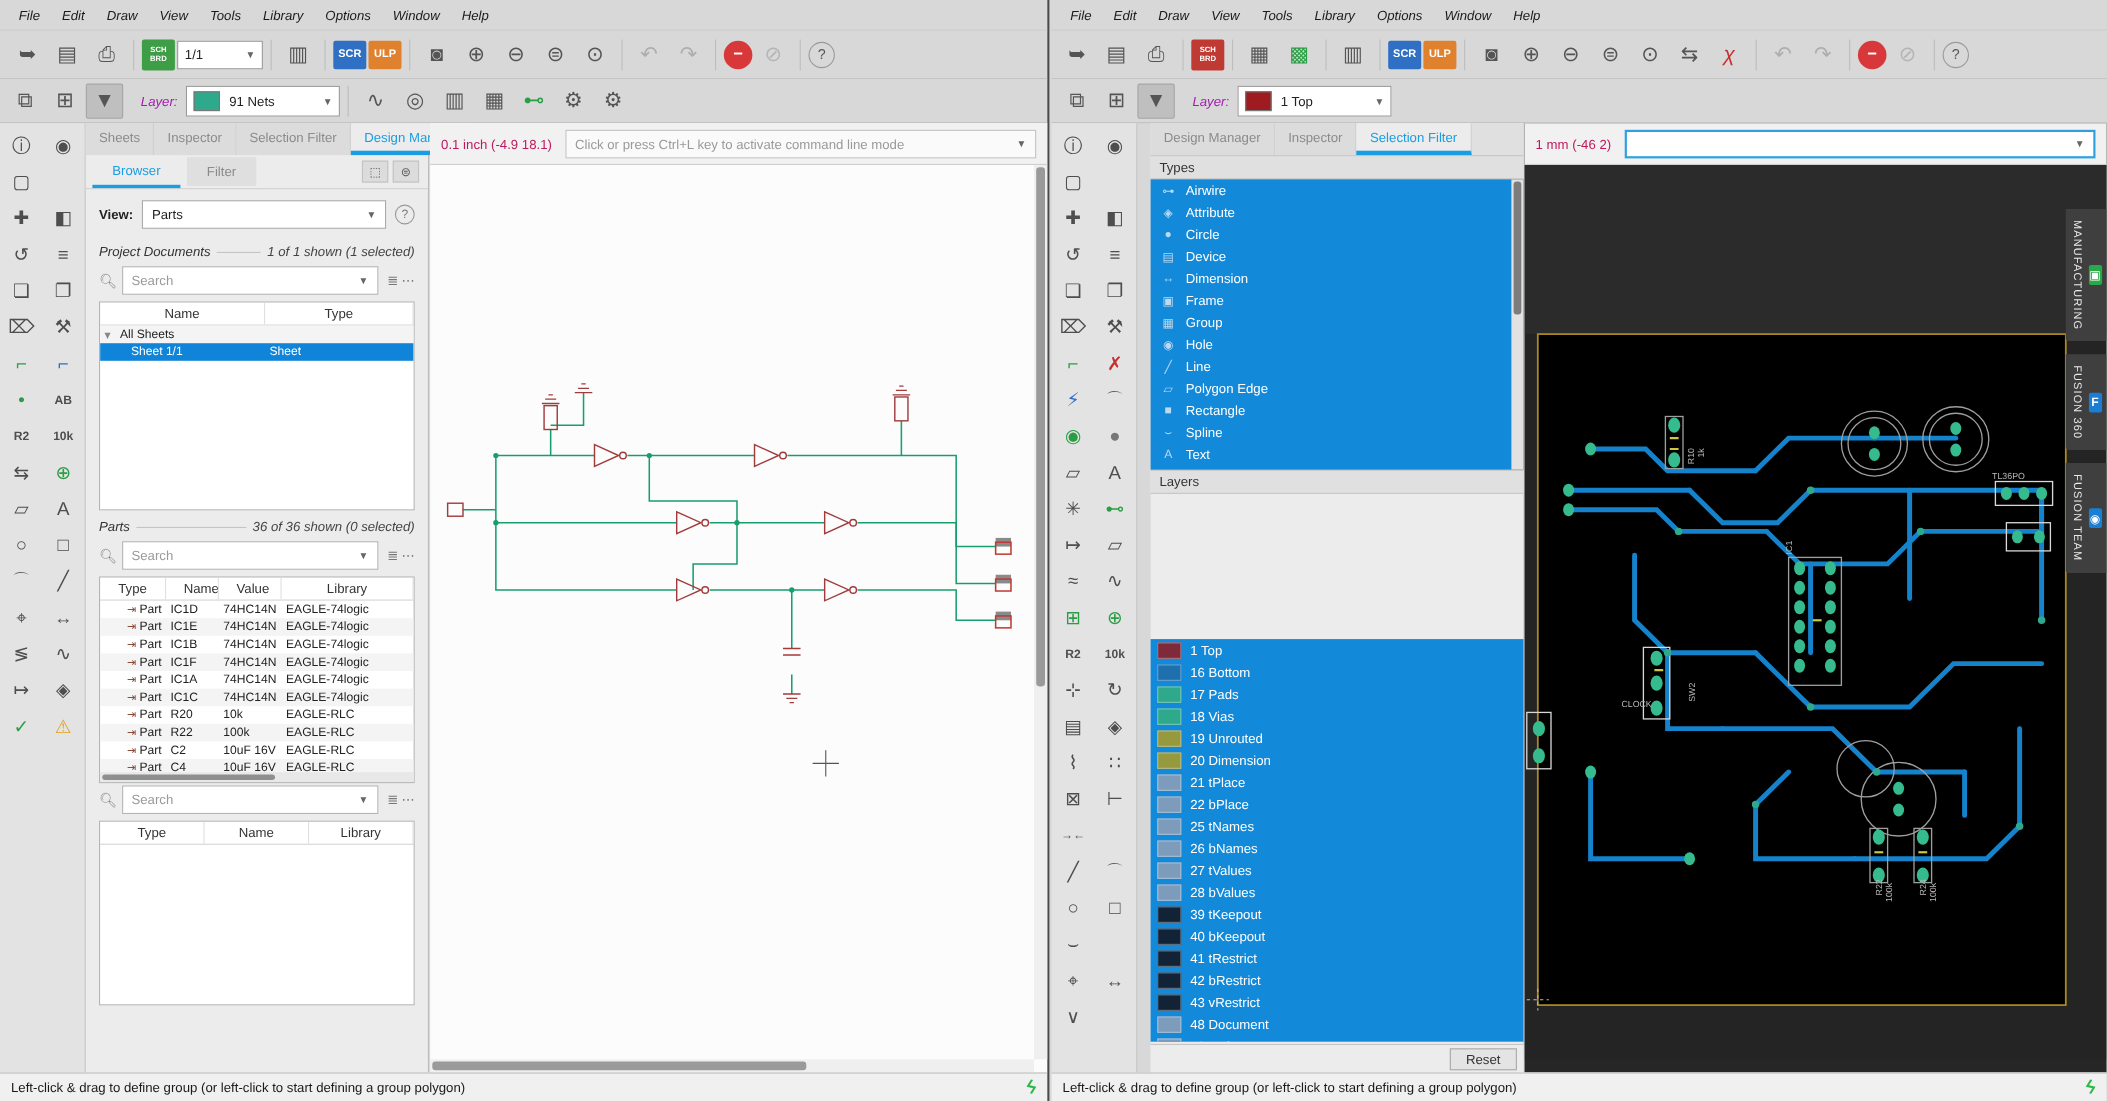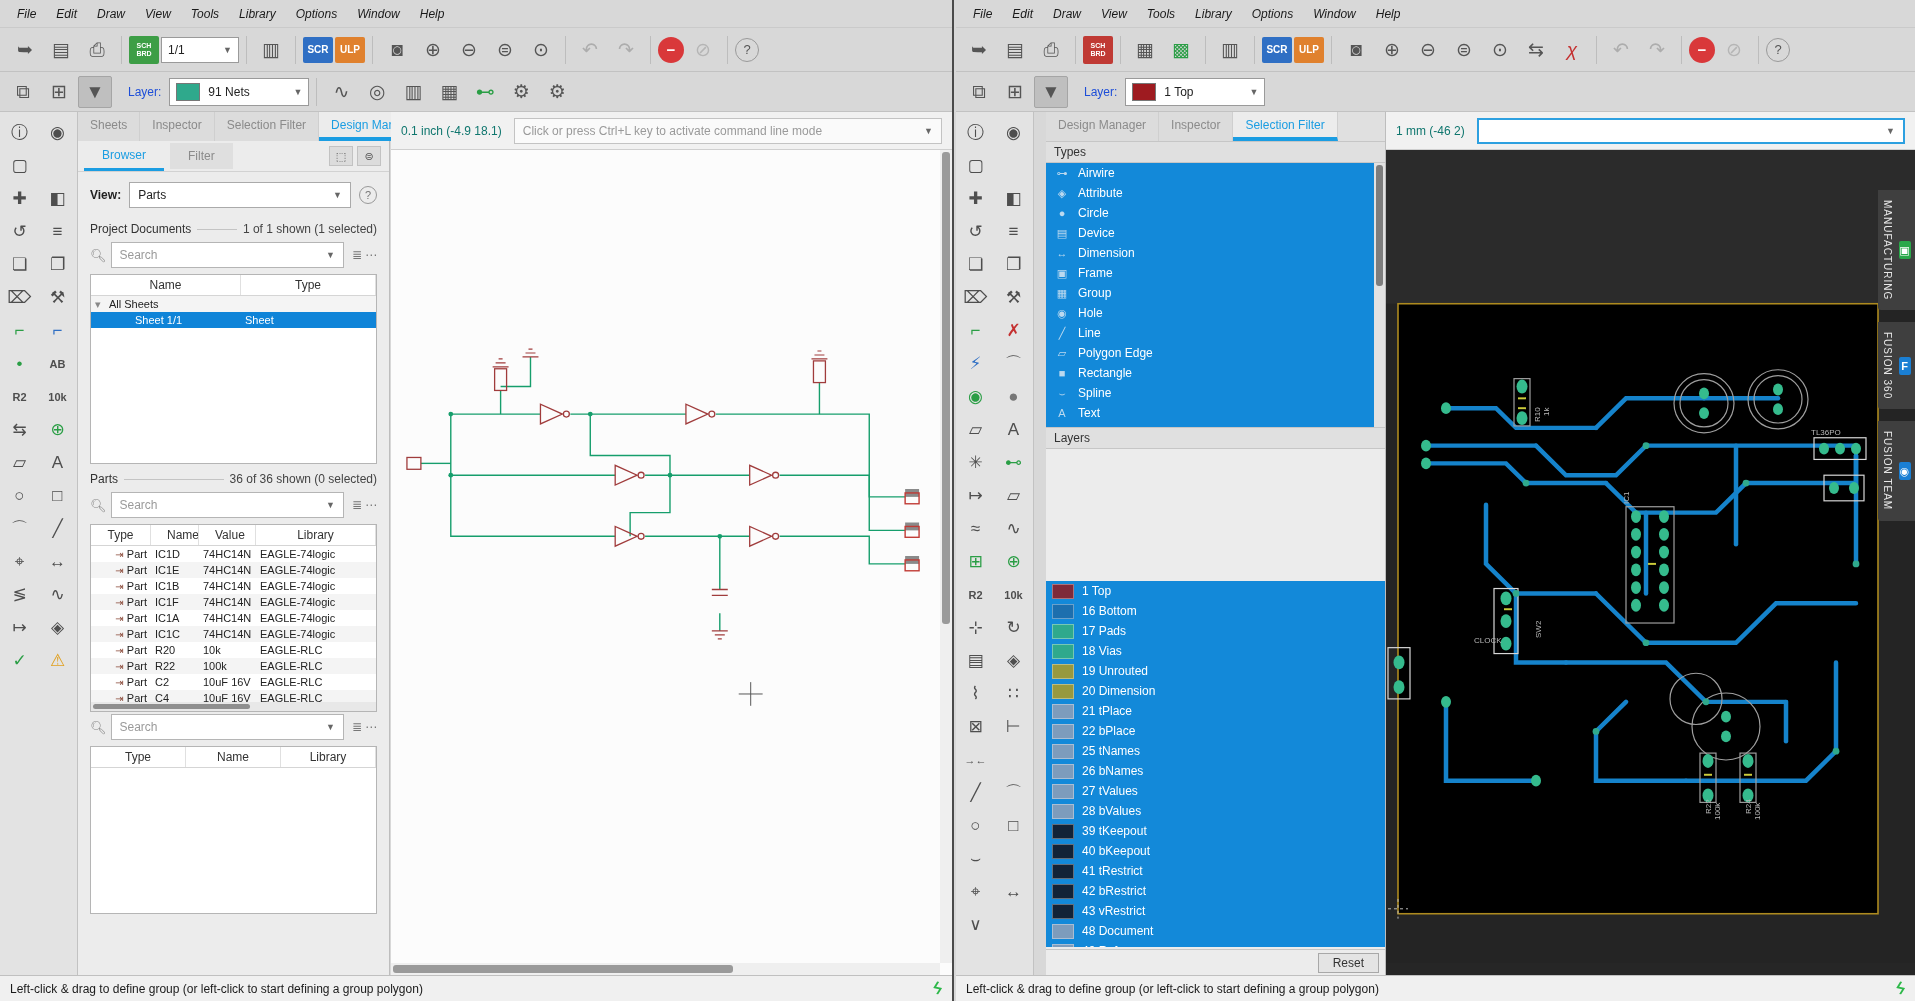--- a/index.html
+++ b/index.html
@@ -21,21 +21,21 @@
   .tb2 { top:72px; height:40px; }
   .tbtn { width:34px; height:32px; display:flex; align-items:center; justify-content:center;
     font-size:19px; color:#555; border-radius:2px; }
   .tsep { width:1px; height:28px; background:#bdbdbd; margin:0 5px; flex:0 0 1px; }
   .badge { width:30px; height:26px; border-radius:2px; color:#fff; font-weight:bold;
     font-size:10px; display:flex; align-items:center; justify-content:center; }
   .badge2 { width:30px; height:28px; border-radius:2px; color:#fff; font-weight:bold;
     font-size:7px; line-height:8px; display:flex; flex-direction:column; align-items:center; justify-content:center; }
   .pagesel { width:78px; height:26px; background:#fff; border:1px solid #9a9a9a;
     display:flex; align-items:center; padding:0 6px; justify-content:space-between; color:#222; }
-  .layer-label { margin:0 6px 0 14px; color:#1d4ed8; }
+  .layer-label { margin:0 6px 0 14px; color:#a21caf;font-style:italic; }
   .layersel { width:140px; height:28px; background:#fff; border:1px solid #9a9a9a;
     display:flex; align-items:center; padding:0 6px; gap:8px; }
   .swatch { width:24px; height:18px; border:1px solid #777; }
   .caret { color:#666; font-size:9px; margin-left:auto; }
   .tbtn.pressed { background:#bfbfbf; border:1px solid #a5a5a5; }
 
   
   .sidecol { position:absolute; top:112px; bottom:26px; left:0; width:78px; background:#e3e3e3;
     border-right:1px solid #c2c2c2; display:grid; grid-template-columns:38px 38px;
     align-content:start; justify-content:center; padding-top:4px; }
@@ -56,21 +56,21 @@
   .subtab-tools { margin-left:auto; display:flex; gap:4px; padding-right:8px; }
   .mini-tool { width:24px; height:20px; background:#dcdcdc; border:1px solid #c2c2c2;
     font-size:11px; color:#555; display:flex; align-items:center; justify-content:center; }
 
   .view-row { display:flex; align-items:center; gap:8px; padding:10px 12px 6px 12px; }
   .view-select { flex:1; height:26px; background:#fff; border:1px solid #aaa;
     display:flex; align-items:center; padding:0 8px; justify-content:space-between; }
   .help-circ { width:18px; height:18px; border:1px solid #999; border-radius:50%;
     color:#777; font-size:11px; display:flex; align-items:center; justify-content:center; }
 
-  .sect-head { display:flex; align-items:center; padding:8px 12px 4px 12px; color:#333; gap:6px; white-space:nowrap;}
+  .sect-head { display:flex; align-items:center; padding:8px 12px 4px 12px; color:#333; gap:6px; white-space:nowrap;font-style:italic;}
   .sect-line { flex:1; height:1px; background:#c4c4c4; }
   .sect-count { color:#444; }
   .search-row { display:flex; align-items:center; padding:2px 12px 6px 12px; gap:4px; }
   .search-ico { color:#888; font-size:13px; }
   .search-box { flex:1; height:26px; background:#fff; border:1px solid #b5b5b5;
     display:flex; align-items:center; padding:0 8px; color:#9a9a9a; justify-content:space-between;}
   .row-tools { display:flex; gap:3px; margin-left:4px; color:#777; font-size:12px; }
 
   .listbox { margin:0 12px; background:#fff; border:1px solid #b5b5b5; overflow:hidden; position:relative;}
   .thead { display:flex; border-bottom:1px solid #d5d5d5; color:#333; }
@@ -98,21 +98,21 @@
   .reset-row { position:absolute; bottom:0; left:0; right:0; height:26px; background:#ececec;
     display:flex; align-items:center; justify-content:flex-end; padding:0 6px; border-top:1px solid #c6c6c6;}
   .reset-btn { background:#e4e4e4; border:1px solid #a8a8a8; padding:2px 14px; color:#333; }
 
   
   .canvas-zone { position:absolute; top:112px; bottom:26px; }
   #win-left  .canvas-zone { left:391px; right:0; background:#fcfcfc; }
   #win-right .canvas-zone { left:430px; right:0; background:#262626; }
   .coordbar { position:absolute; top:0; left:0; right:0; height:38px; background:#f1f1f1;
     border-bottom:1px solid #cfcfcf; display:flex; align-items:center; padding:0 10px; gap:12px;}
-  .coord-text { color:#0f766e; white-space:nowrap; }
+  .coord-text { color:#be185d; white-space:nowrap; }
   .cmdline { flex:1; height:26px; border:1px solid #c3c3c3; background:#fafafa; color:#9a9a9a;
     display:flex; align-items:center; padding:0 8px; justify-content:space-between; }
   .cmdline.focused { background:#fff; border:2px solid #2da0e0; color:#333; }
   .drawing { position:absolute; top:38px; left:0; right:12px; bottom:12px; overflow:hidden;}
   #win-right .drawing { right:0; }
   .sb-v { position:absolute; top:38px; right:0; bottom:12px; width:12px; background:#efefef; }
   .sb-v .vthumb{ background:#9a9a9a; height:58%; width:8px; }
   .sb-h { position:absolute; bottom:0; left:0; right:12px; height:12px; background:#efefef; }
   .sb-h .hthumb{ background:#9a9a9a; height:8px; top:2px; width:62%; }
 
@@ -286,21 +286,21 @@
     <div class="listbox" style="height:190px">
       <div class="thead">
         <div class="th" style="width:150px">Name</div>
         <div class="th" style="flex:1">Type</div>
       </div>
       <div class="trow">
         <span class="td" style="color:#888;width:14px">▾</span>
         <span class="td">All Sheets</span>
       </div>
       <div class="trow sel-row">
-        <span class="td" style="width:150px;padding-left:44px">Sheet 1/1</span>
+        <span class="td" style="width:150px;padding-left:28px">Sheet 1/1</span>
         <span class="td">Sheet</span>
       </div>
     </div>
 
     <div class="sect-head">
       <span>Parts</span>
       <span class="sect-line"></span>
       <span class="sect-count">36 of 36 shown (0 selected)</span>
     </div>
     <div class="search-row">

